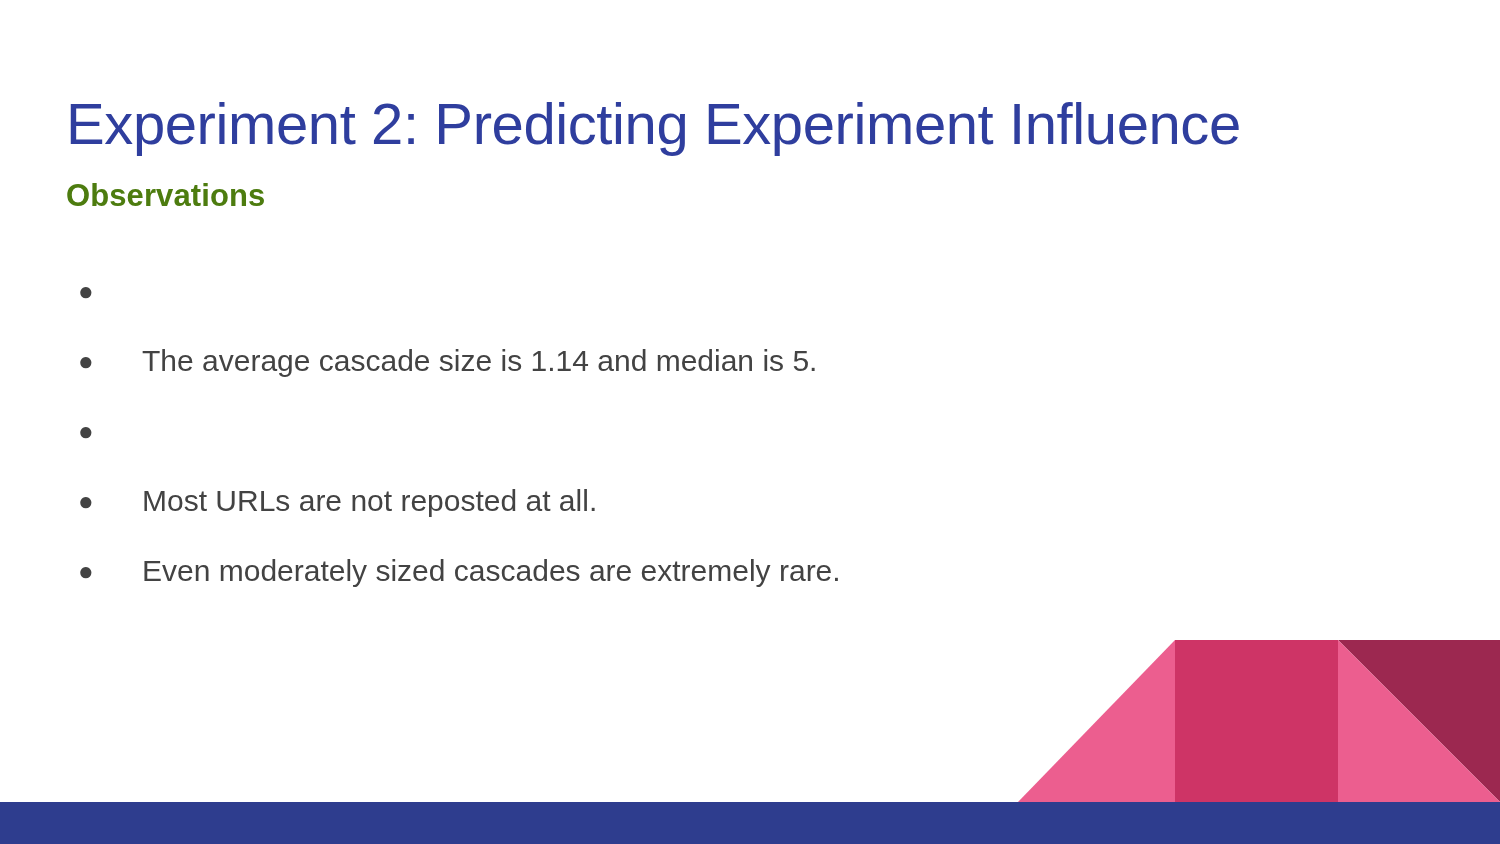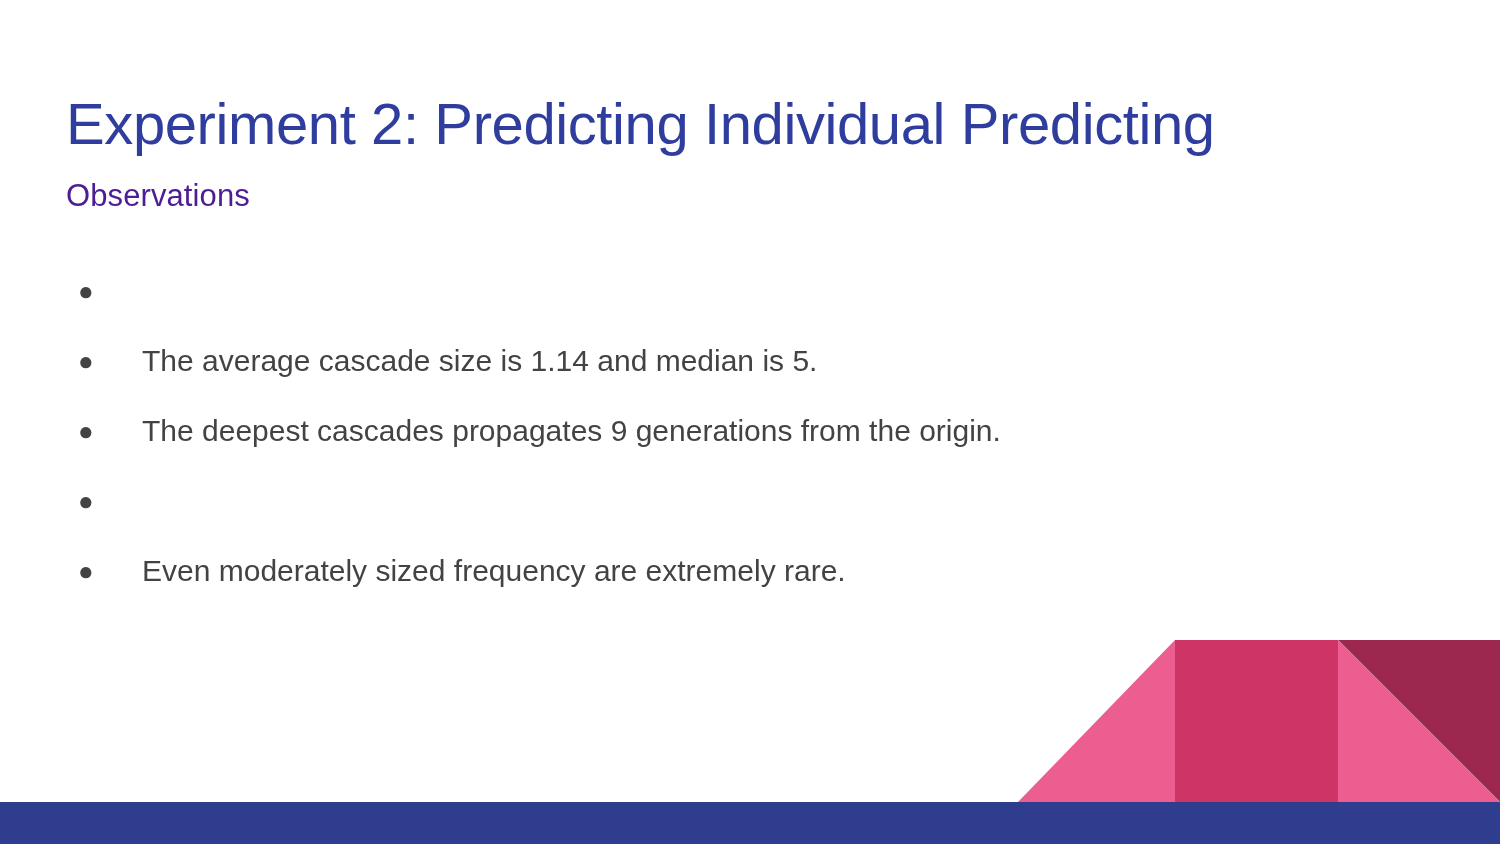--- a/index.html
+++ b/index.html
@@ -31,22 +31,22 @@
     letter-spacing: -0.4px;
     white-space: nowrap;
   }
 
   
   .subheading {
     position: absolute;
     left: 66px;
     top: 178px;
     font-size: 31px;
-    font-weight: normal;
-    color: #4c1d95;
+    font-weight: bold;
+    color: #4d7c0f;
     letter-spacing: 0.1px;
   }
 
   
   .bullet-list {
     position: absolute;
     left: 66px;
     top: 263px;
     width: 1380px;
     list-style: none;
@@ -92,42 +92,42 @@
     width: 1500px;
     height: 42px;
     background: #2E3D8E;
   }
 </style>
 </head>
 <body>
 
 <div class="slide">
 
-  <h1 class="slide-title">Experiment 2: Predicting Individual Predicting</h1>
+  <h1 class="slide-title">Experiment 2: Predicting Experiment Influence</h1>
 
   <div class="subheading">Observations</div>
 
   <ul class="bullet-list">
     <li class="bullet-item">
       <span class="bullet-marker">●</span>
     </li>
     <li class="bullet-item">
       <span class="bullet-marker">●</span>
       <span class="bullet-text">The average cascade size is 1.14 and median is 5.</span>
     </li>
     <li class="bullet-item">
       <span class="bullet-marker">●</span>
-      <span class="bullet-text">The deepest cascades propagates 9 generations from the origin.</span>
     </li>
     <li class="bullet-item">
       <span class="bullet-marker">●</span>
+      <span class="bullet-text">Most URLs are not reposted at all.</span>
     </li>
     <li class="bullet-item">
       <span class="bullet-marker">●</span>
-      <span class="bullet-text">Even moderately sized frequency are extremely rare.</span>
+      <span class="bullet-text">Even moderately sized cascades are extremely rare.</span>
     </li>
   </ul>
 
   <svg class="decor" viewBox="0 0 500 224" width="500" height="224">
     <polygon points="175,20 175,182 18,182" fill="#EC5E8F"></polygon>
     <rect x="175" y="20" width="163" height="162" fill="#CE3466"></rect>
     <polygon points="338,20 500,20 500,182" fill="#9C2850"></polygon>
     <polygon points="338,20 500,182 338,182" fill="#EC5E8F"></polygon>
   </svg>
 

